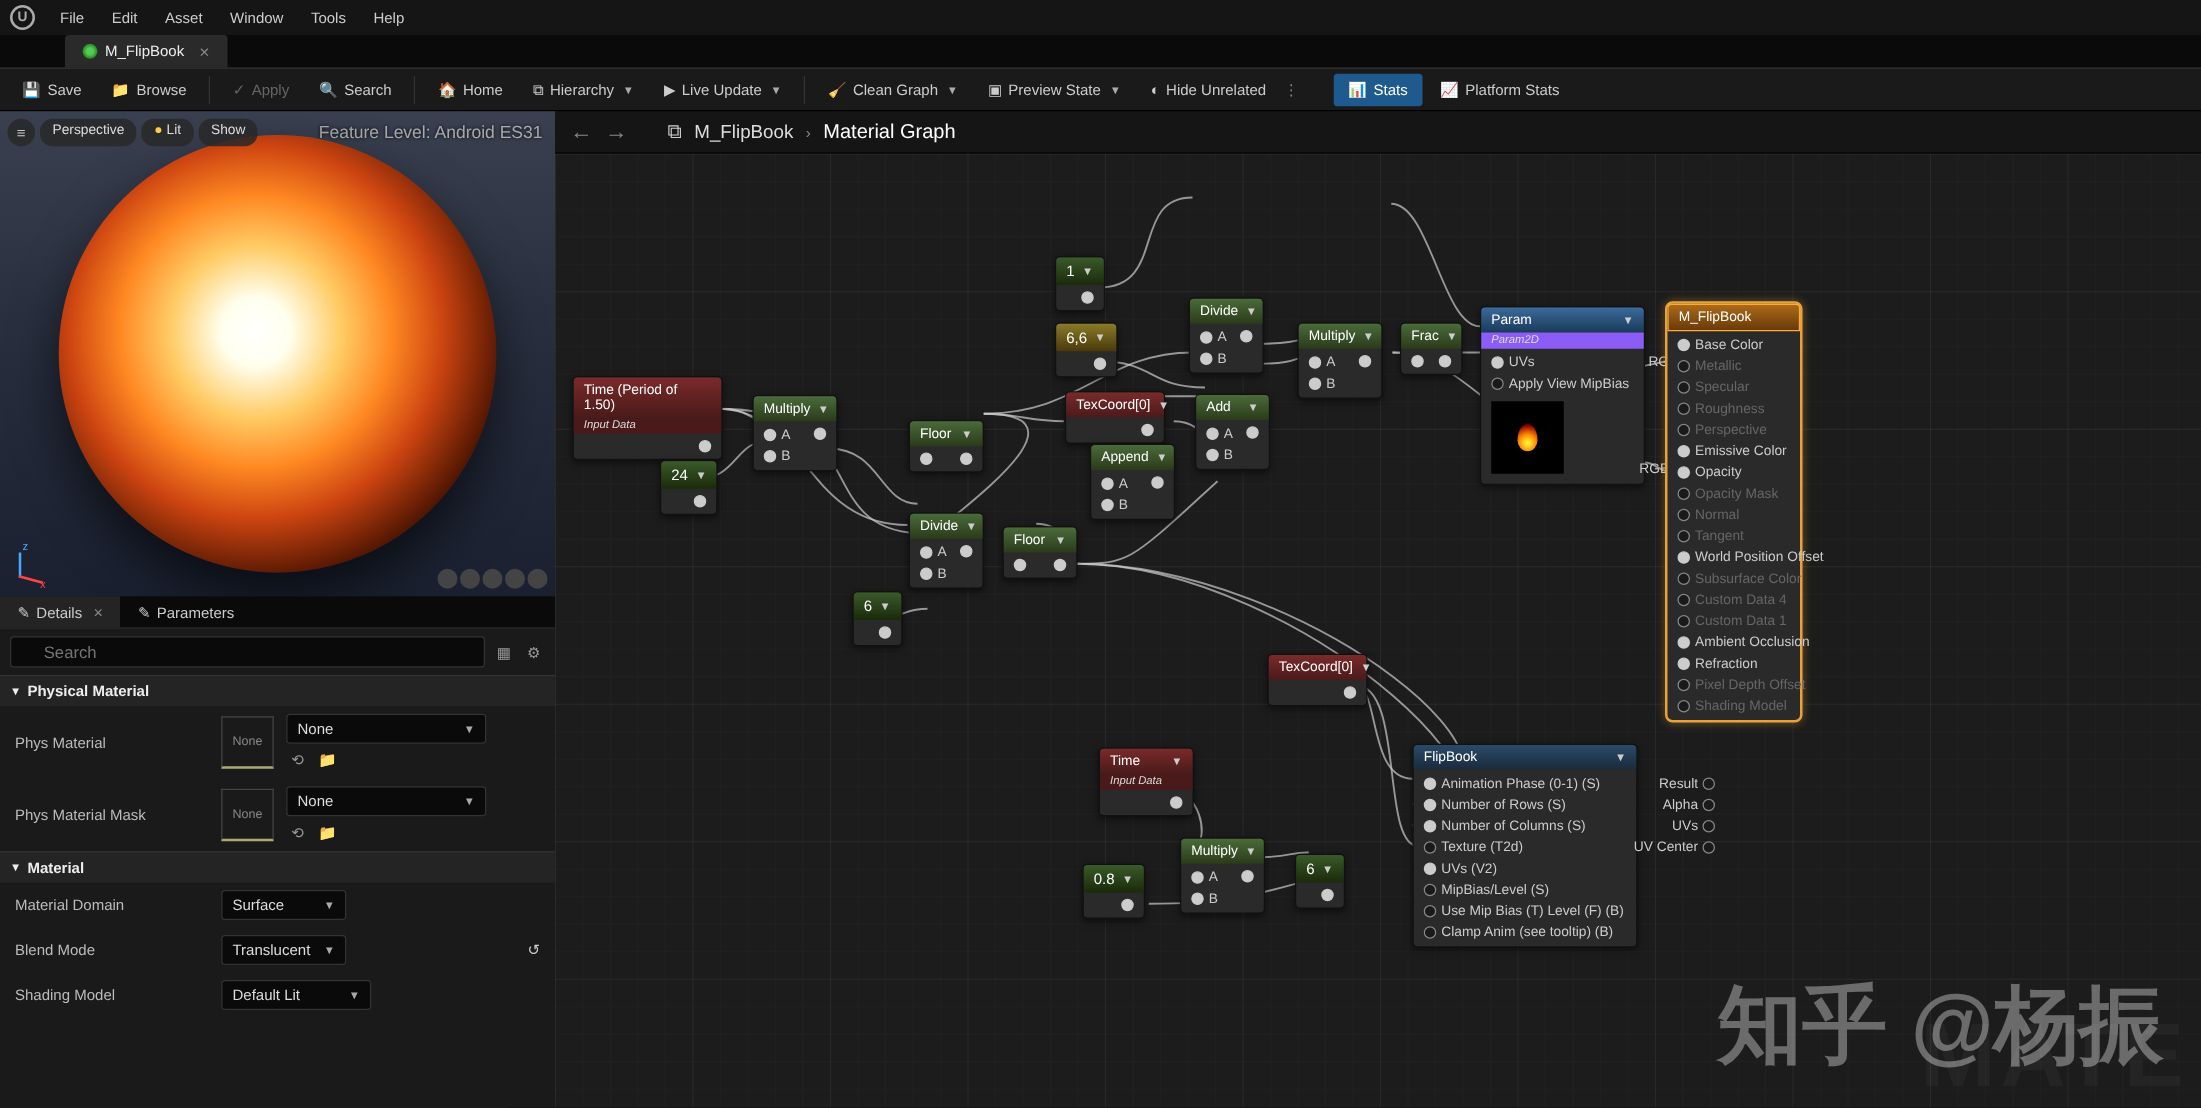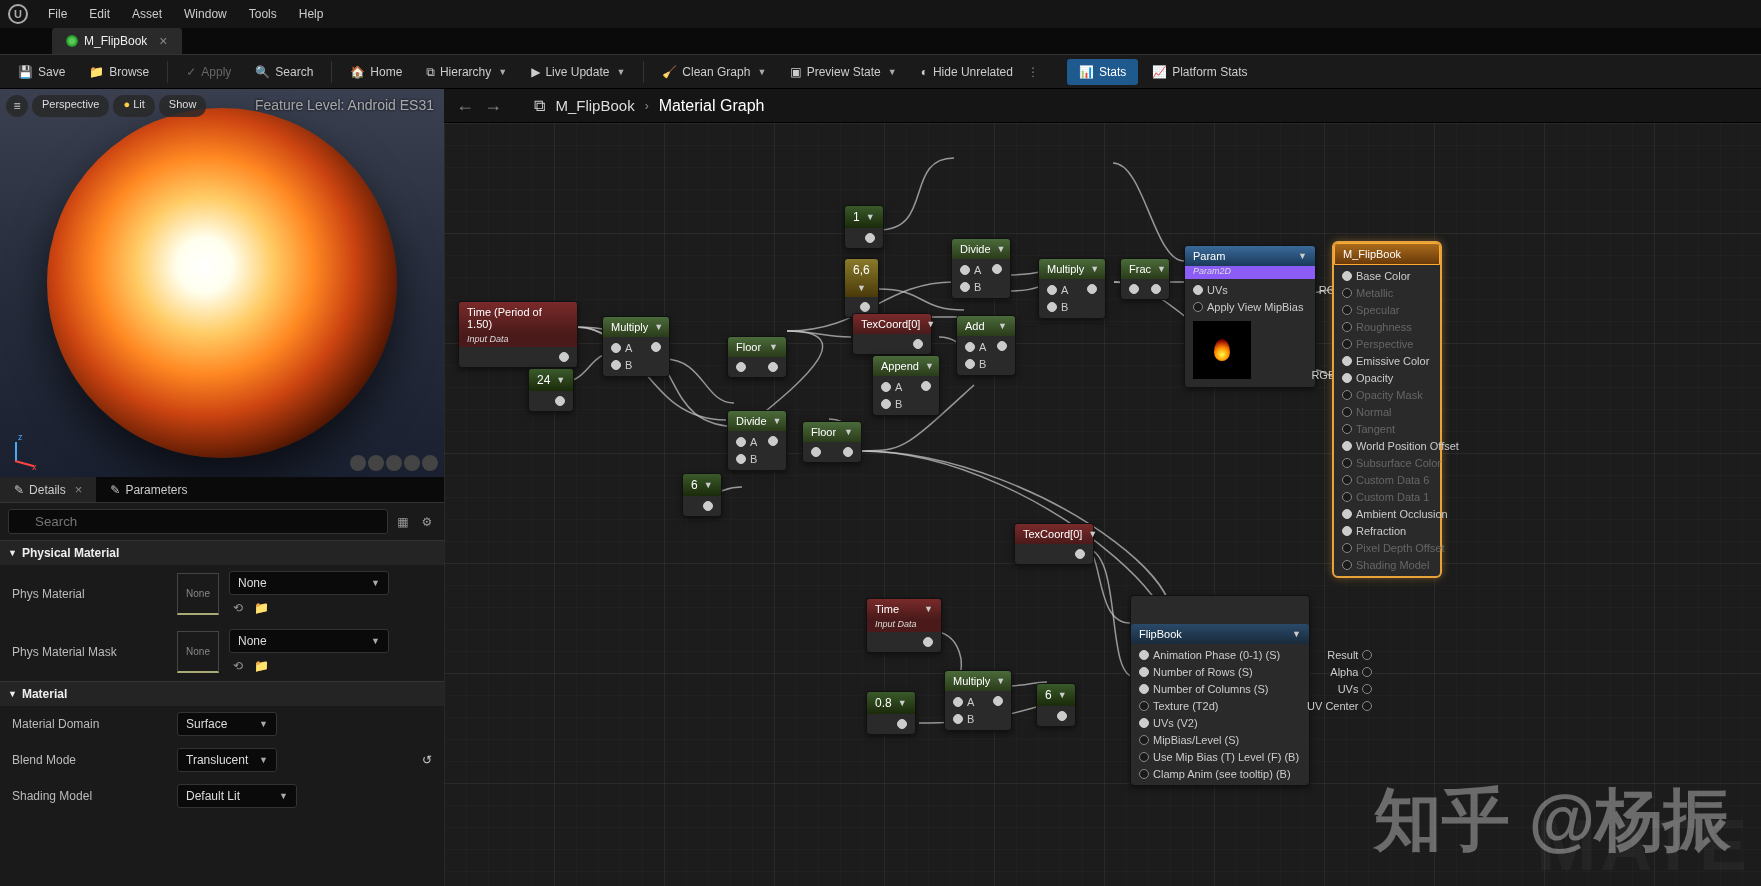--- a/index.html
+++ b/index.html
@@ -81,23 +81,23 @@
 }
 .watermark { position: absolute; right: 10px; bottom: 0; font-size: 72px; font-weight: 700; color: rgba(255,255,255,0.04); letter-spacing: 4px; }
 .attribution { position: absolute; right: 30px; bottom: 20px; font-size: 68px; font-weight: 700; color: rgba(255,255,255,0.35); font-family: "Microsoft YaHei", sans-serif; }
 
 
 .node { position: absolute; background: #2a2a2a; border: 1px solid #111; border-radius: 4px; box-shadow: 0 2px 6px rgba(0,0,0,0.5); font-size: 11px; }
 .node-header { padding: 4px 8px; border-radius: 3px 3px 0 0; color: #fff; display: flex; align-items: center; justify-content: space-between; gap: 6px; }
 .node-header.green { background: linear-gradient(to bottom, #4a6b3a, #2a3b1a); }
 .node-header.red { background: linear-gradient(to bottom, #7a2a2a, #4a1a1a); }
 .node-header.dkgreen { background: linear-gradient(to bottom, #3a5a2a, #1a2a0a); }
-.node-header.yellow { background: linear-gradient(to bottom, #8a7a2a, #4a3a0a); flex-direction: column; }
+.node-header.yellow { background: linear-gradient(to bottom, #8a7a2a, #4a3a0a); }
 .node-header.blue { background: linear-gradient(to bottom, #3a6a9a, #1a3a5a); }
-.node-header.navy { background: linear-gradient(to bottom, #2a4a6a, #1a2a3a); margin-top: 28px; }
+.node-header.navy { background: linear-gradient(to bottom, #2a4a6a, #1a2a3a); }
 .node-header.orange { background: linear-gradient(to bottom, #aa6a1a, #6a3a0a); border: 1px solid #fa3; }
 .node-sub { font-size: 9px; font-style: italic; color: #ddd; padding: 0 8px 3px; background: inherit; }
 .node-body { padding: 4px 4px; display: flex; }
 .node-col { display: flex; flex-direction: column; gap: 3px; }
 .node-col.right { align-items: flex-end; margin-left: auto; }
 .pin { display: flex; align-items: center; gap: 4px; padding: 1px 4px; white-space: nowrap; color: #ccc; }
 .pin-dot { width: 10px; height: 10px; border: 1px solid #888; border-radius: 50%; background: #1a1a1a; }
 .pin-dot.filled { background: #ccc; border-color: #ccc; }
 .pin-dot.red { background: #f44; border-color: #f44; }
 .pin-dot.green { background: #4f4; border-color: #4f4; }
@@ -726,21 +726,21 @@
               <div class="pin">
                 <span class="pin-dot filled"></span>
                 <span>World Position Offset</span>
               </div>
               <div class="pin faded">
                 <span class="pin-dot"></span>
                 <span>Subsurface Color</span>
               </div>
               <div class="pin faded">
                 <span class="pin-dot"></span>
-                <span>Custom Data 6</span>
+                <span>Custom Data 4</span>
               </div>
               <div class="pin faded">
                 <span class="pin-dot"></span>
                 <span>Custom Data 1</span>
               </div>
               <div class="pin">
                 <span class="pin-dot filled"></span>
                 <span>Ambient Occlusion</span>
               </div>
               <div class="pin">
@@ -766,21 +766,21 @@
           </div>
         <div class="node-body">
             <div class="node-col right">
               <div class="pin">
                 <span class="pin-dot filled"></span>
               </div>
             </div>
           </div>
       </div>
 
-      <div class="node" style="left:422px;top:475px;width:76px">
+      <div class="node" style="left:435px;top:475px;width:76px">
         <div class="node-header red">
             <span>Time</span>
             <span class="hdr-arrow">▼</span>
           </div>
         <div class="node-sub" style="background:#4a1a1a">Input Data</div>
         <div class="node-body">
             <div class="node-col right">
               <div class="pin">
                 <span class="pin-dot filled"></span>
               </div>

